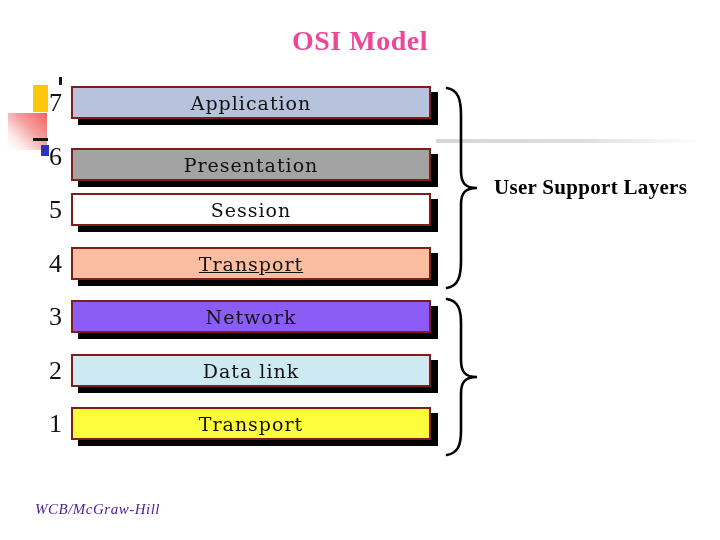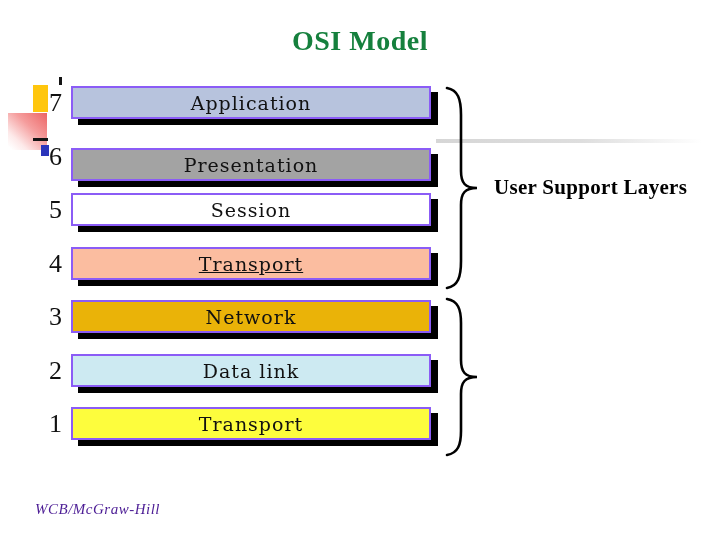--- a/index.html
+++ b/index.html
@@ -34,21 +34,21 @@
   .layer-row {
     position:absolute; left:0; width:440px; height:33px;
     display:flex; align-items:center;
   }
   .layer-number {
     position:absolute; left:0; width:62px; text-align:right;
     font:26px/1 "Liberation Serif", serif; color:#111;
   }
   .layer-box {
     position:absolute; left:71px; width:356px; height:29px;
-    border:2px solid #8b5cf6; box-shadow:7px 6px 0 0 #000;
+    border:2px solid #7f1d1d; box-shadow:7px 6px 0 0 #000;
     display:flex; align-items:center; justify-content:center;
     font:19px "DejaVu Serif", serif; color:#111; letter-spacing:1px;
   }
 
   
   .brace { position:absolute; left:444px; }
   .brace path { fill:none; stroke:#000; stroke-width:2.6; stroke-linecap:round; }
 
   
   .group-label {
@@ -62,21 +62,21 @@
   #footer {
     position:absolute; left:35px; top:501px;
     font:italic 15px "Liberation Serif", serif; color:#4c1d95; letter-spacing:0.5px;
   }
 </style>
 </head>
 <body>
 
 <div id="slide">
 
-  <div id="title" style="color: #15803d;">OSI Model</div>
+  <div id="title" style="color: #ec4899;">OSI Model</div>
 
   <div id="deco-tick" class="deco"></div>
   <div id="deco-yellow" class="deco"></div>
   <div id="deco-pink" class="deco"></div>
   <div id="deco-dash" class="deco"></div>
   <div id="deco-blue" class="deco"></div>
 
   <div id="faint-line"></div>
 
   <div id="osi-stack">
@@ -91,21 +91,21 @@
       <div class="layer-row" style="top: 193px;">
         <span class="layer-number">5</span>
         <div class="layer-box" style="background: rgb(255, 255, 255);">Session</div>
       </div>
       <div class="layer-row" style="top: 247px;">
         <span class="layer-number">4</span>
         <div class="layer-box" style="background: rgb(251, 189, 160); text-decoration: underline;">Transport</div>
       </div>
       <div class="layer-row" style="top: 300px;">
         <span class="layer-number">3</span>
-        <div class="layer-box" style="background: #eab308; text-align: right;">Network</div>
+        <div class="layer-box" style="background: #8b5cf6; text-align: right;">Network</div>
       </div>
       <div class="layer-row" style="top: 354px;">
         <span class="layer-number">2</span>
         <div class="layer-box" style="background: rgb(205, 234, 242); text-align: right;">Data link</div>
       </div>
       <div class="layer-row" style="top: 407px;">
         <span class="layer-number">1</span>
         <div class="layer-box" style="background: rgb(253, 253, 61);">Transport</div>
       </div>
     </div>

